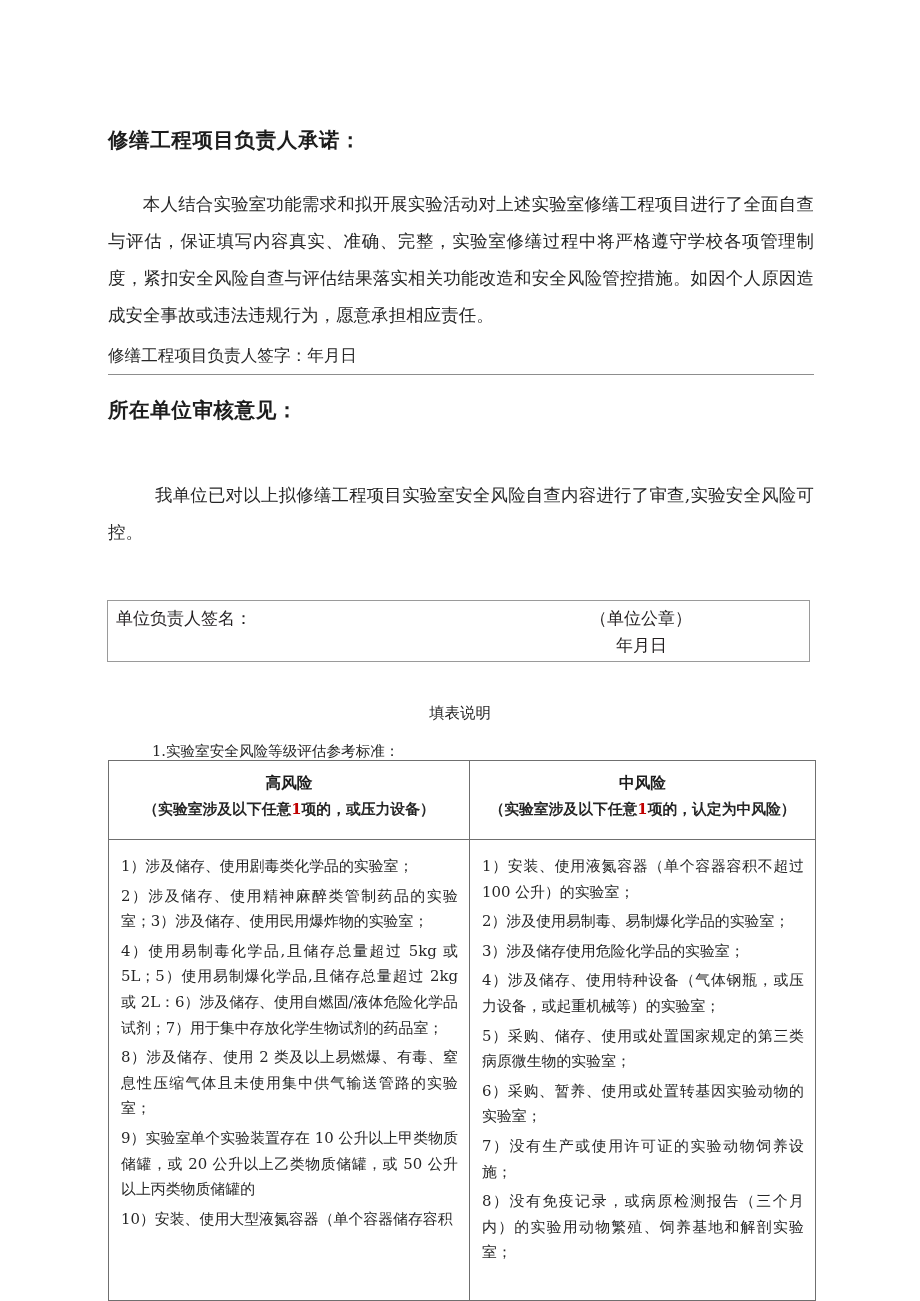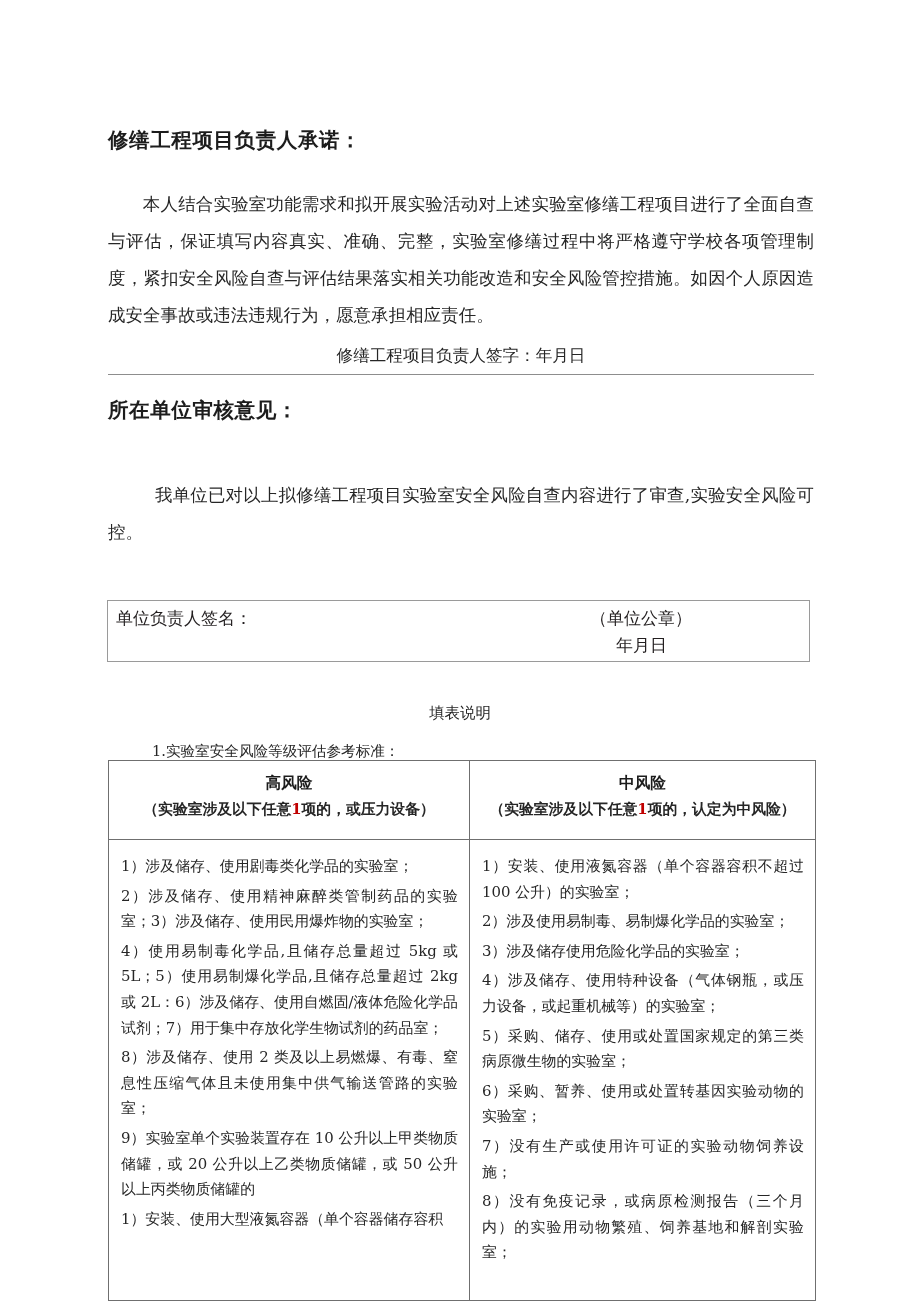--- a/index.html
+++ b/index.html
@@ -64,21 +64,20 @@
     position: absolute;
     left: 108px;
     top: 343px;
     width: 706px;
     font-size: 16.6px;
     line-height: 26px;
     color: #262626;
     padding-bottom: 5px;
     border-bottom: 1.4px solid #8d8d8d;
     white-space: nowrap;
-    text-align: center;
   }
 
   
   #seal-box {
     position: absolute;
     left: 107px;
     top: 600px;
     width: 703px;
     height: 62px;
     border: 1.4px solid #9a9a9a;
@@ -226,21 +225,21 @@
     </thead>
     <tbody>
       <tr>
         <td>
           <div class="cell-inner" id="high-risk-items">
               <p>1）涉及储存、使用剧毒类化学品的实验室；</p>
               <p>2）涉及储存、使用精神麻醉类管制药品的实验室；3）涉及储存、使用民用爆炸物的实验室；</p>
               <p>4）使用易制毒化学品,且储存总量超过 5kg 或 5L；5）使用易制爆化学品,且储存总量超过 2kg 或 2L：6）涉及储存、使用自燃固/液体危险化学品试剂；7）用于集中存放化学生物试剂的药品室；</p>
               <p>8）涉及储存、使用 2 类及以上易燃爆、有毒、窒息性压缩气体且未使用集中供气输送管路的实验室；</p>
               <p>9）实验室单个实验装置存在 10 公升以上甲类物质储罐，或 20 公升以上乙类物质储罐，或 50 公升以上丙类物质储罐的</p>
-              <p>1）安装、使用大型液氮容器（单个容器储存容积</p>
+              <p>10）安装、使用大型液氮容器（单个容器储存容积</p>
             </div>
         </td>
         <td>
           <div class="cell-inner" id="mid-risk-items">
               <p>1）安装、使用液氮容器（单个容器容积不超过 100 公升）的实验室；</p>
               <p>2）涉及使用易制毒、易制爆化学品的实验室；</p>
               <p>3）涉及储存使用危险化学品的实验室；</p>
               <p>4）涉及储存、使用特种设备（气体钢瓶，或压力设备，或起重机械等）的实验室；</p>
               <p>5）采购、储存、使用或处置国家规定的第三类病原微生物的实验室；</p>
               <p>6）采购、暂养、使用或处置转基因实验动物的实验室；</p>

